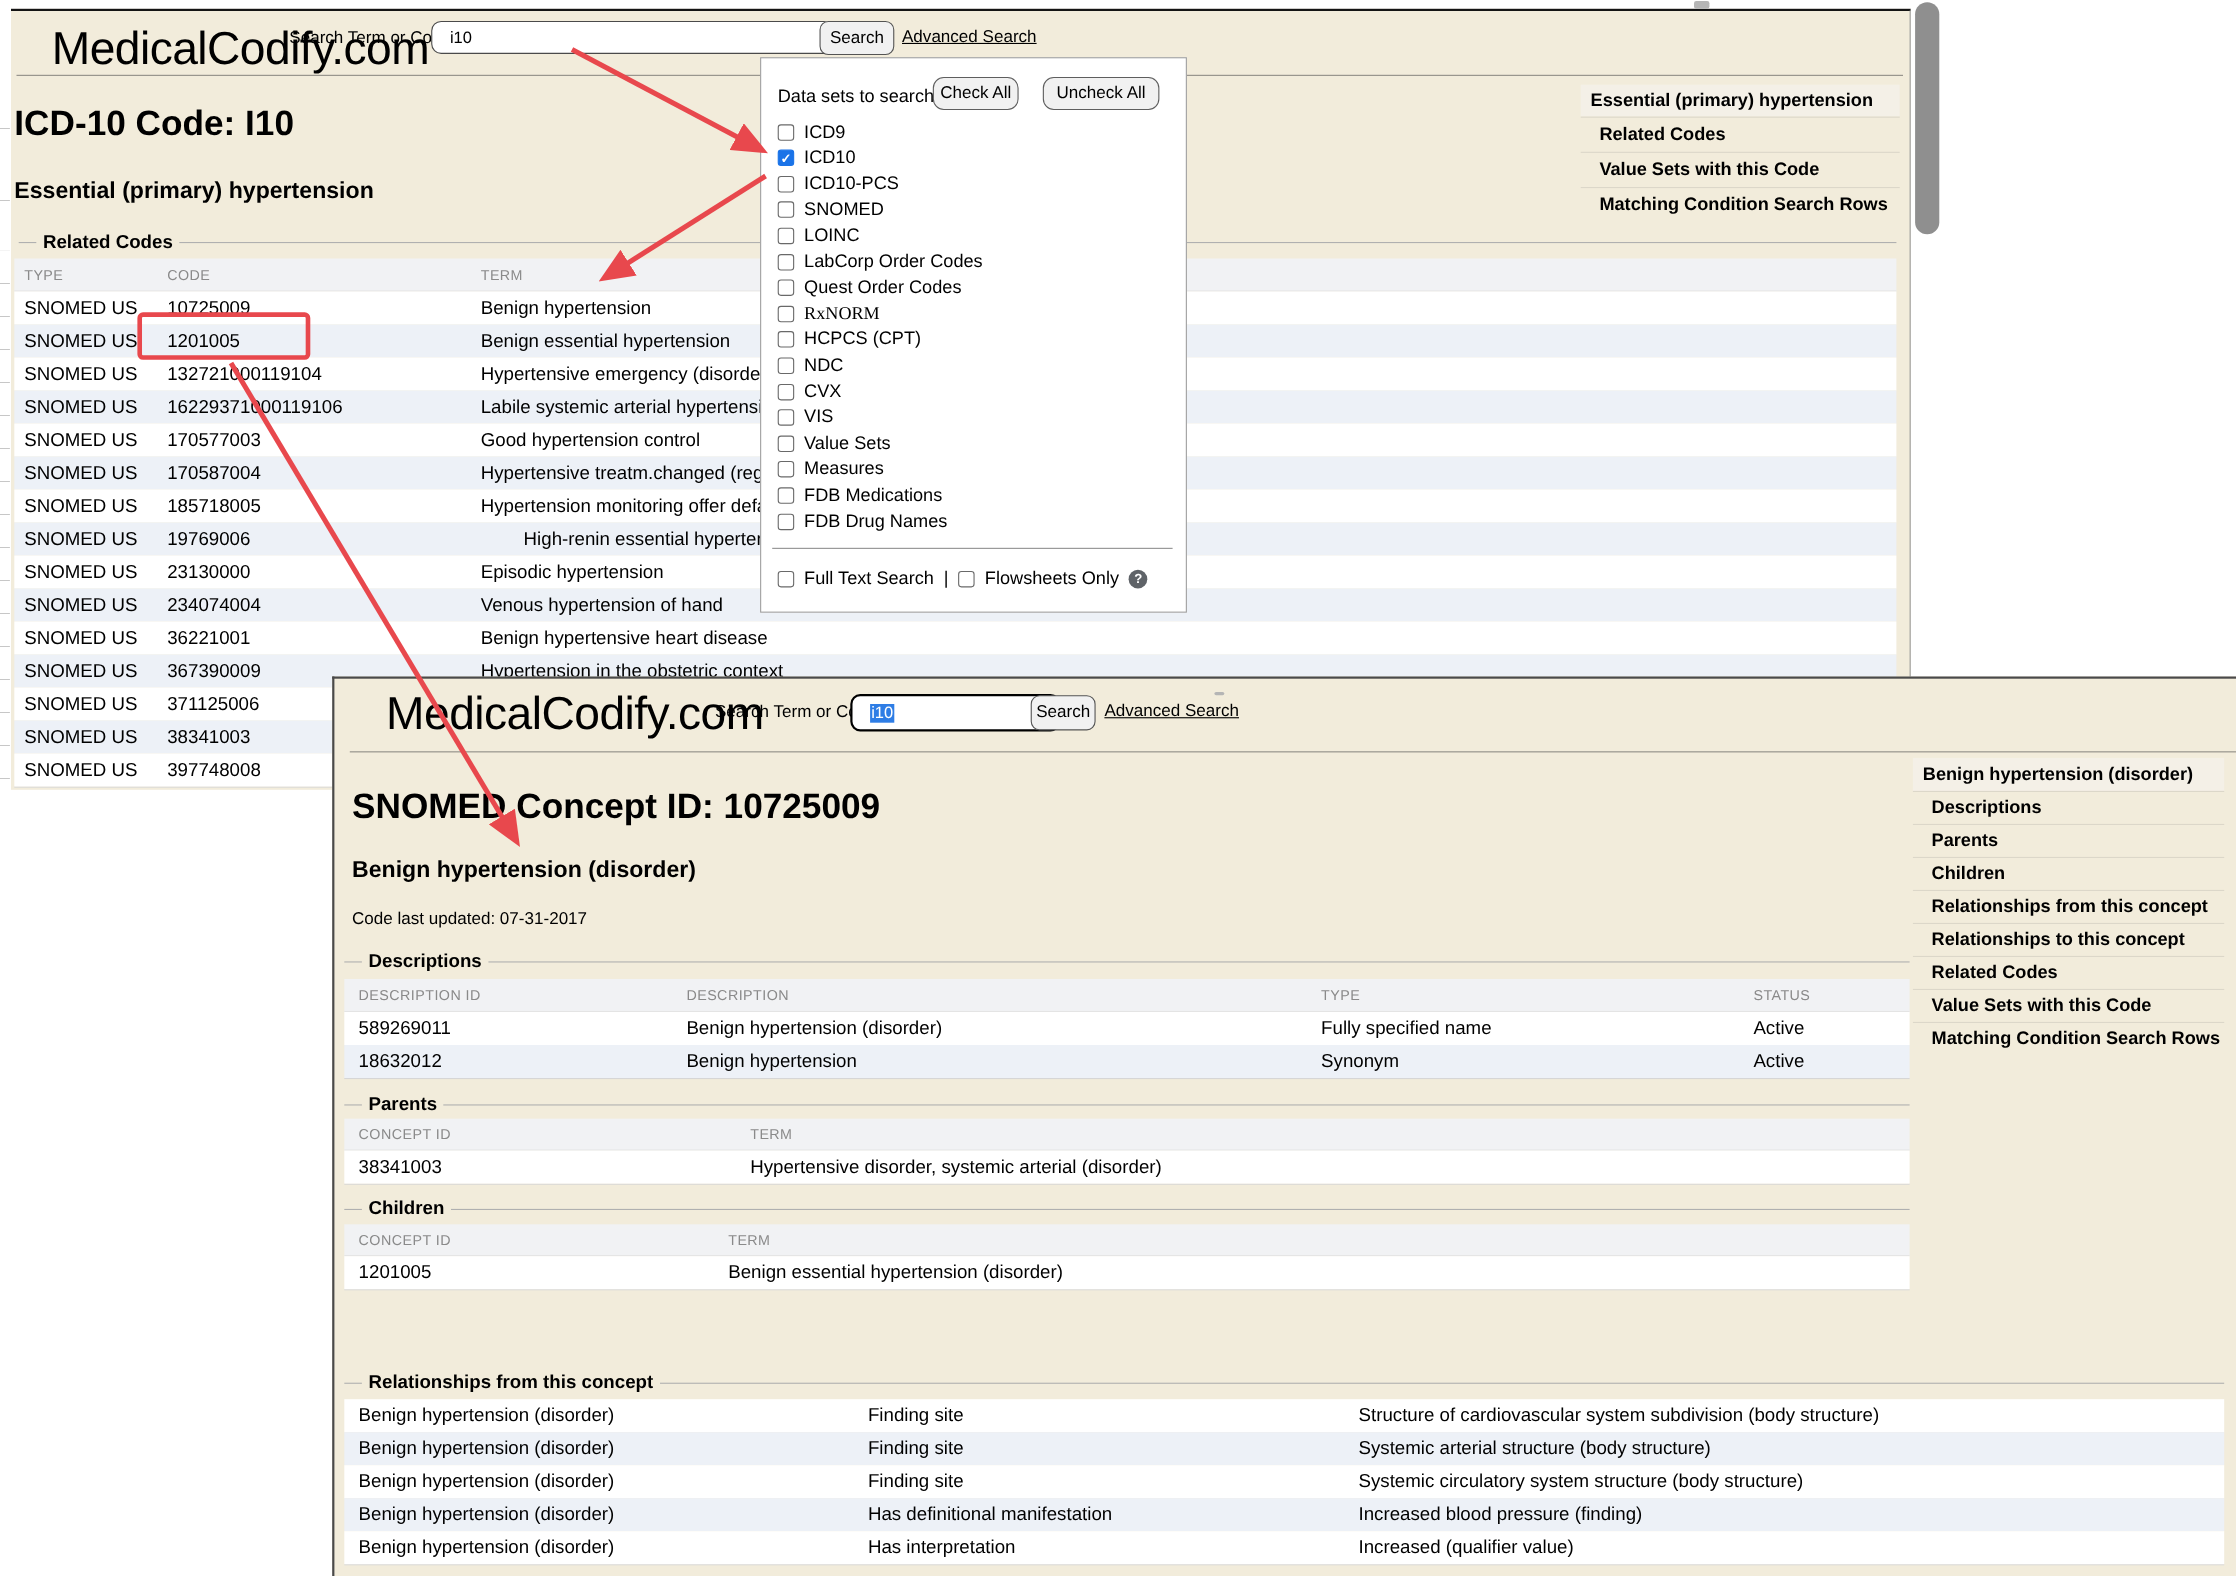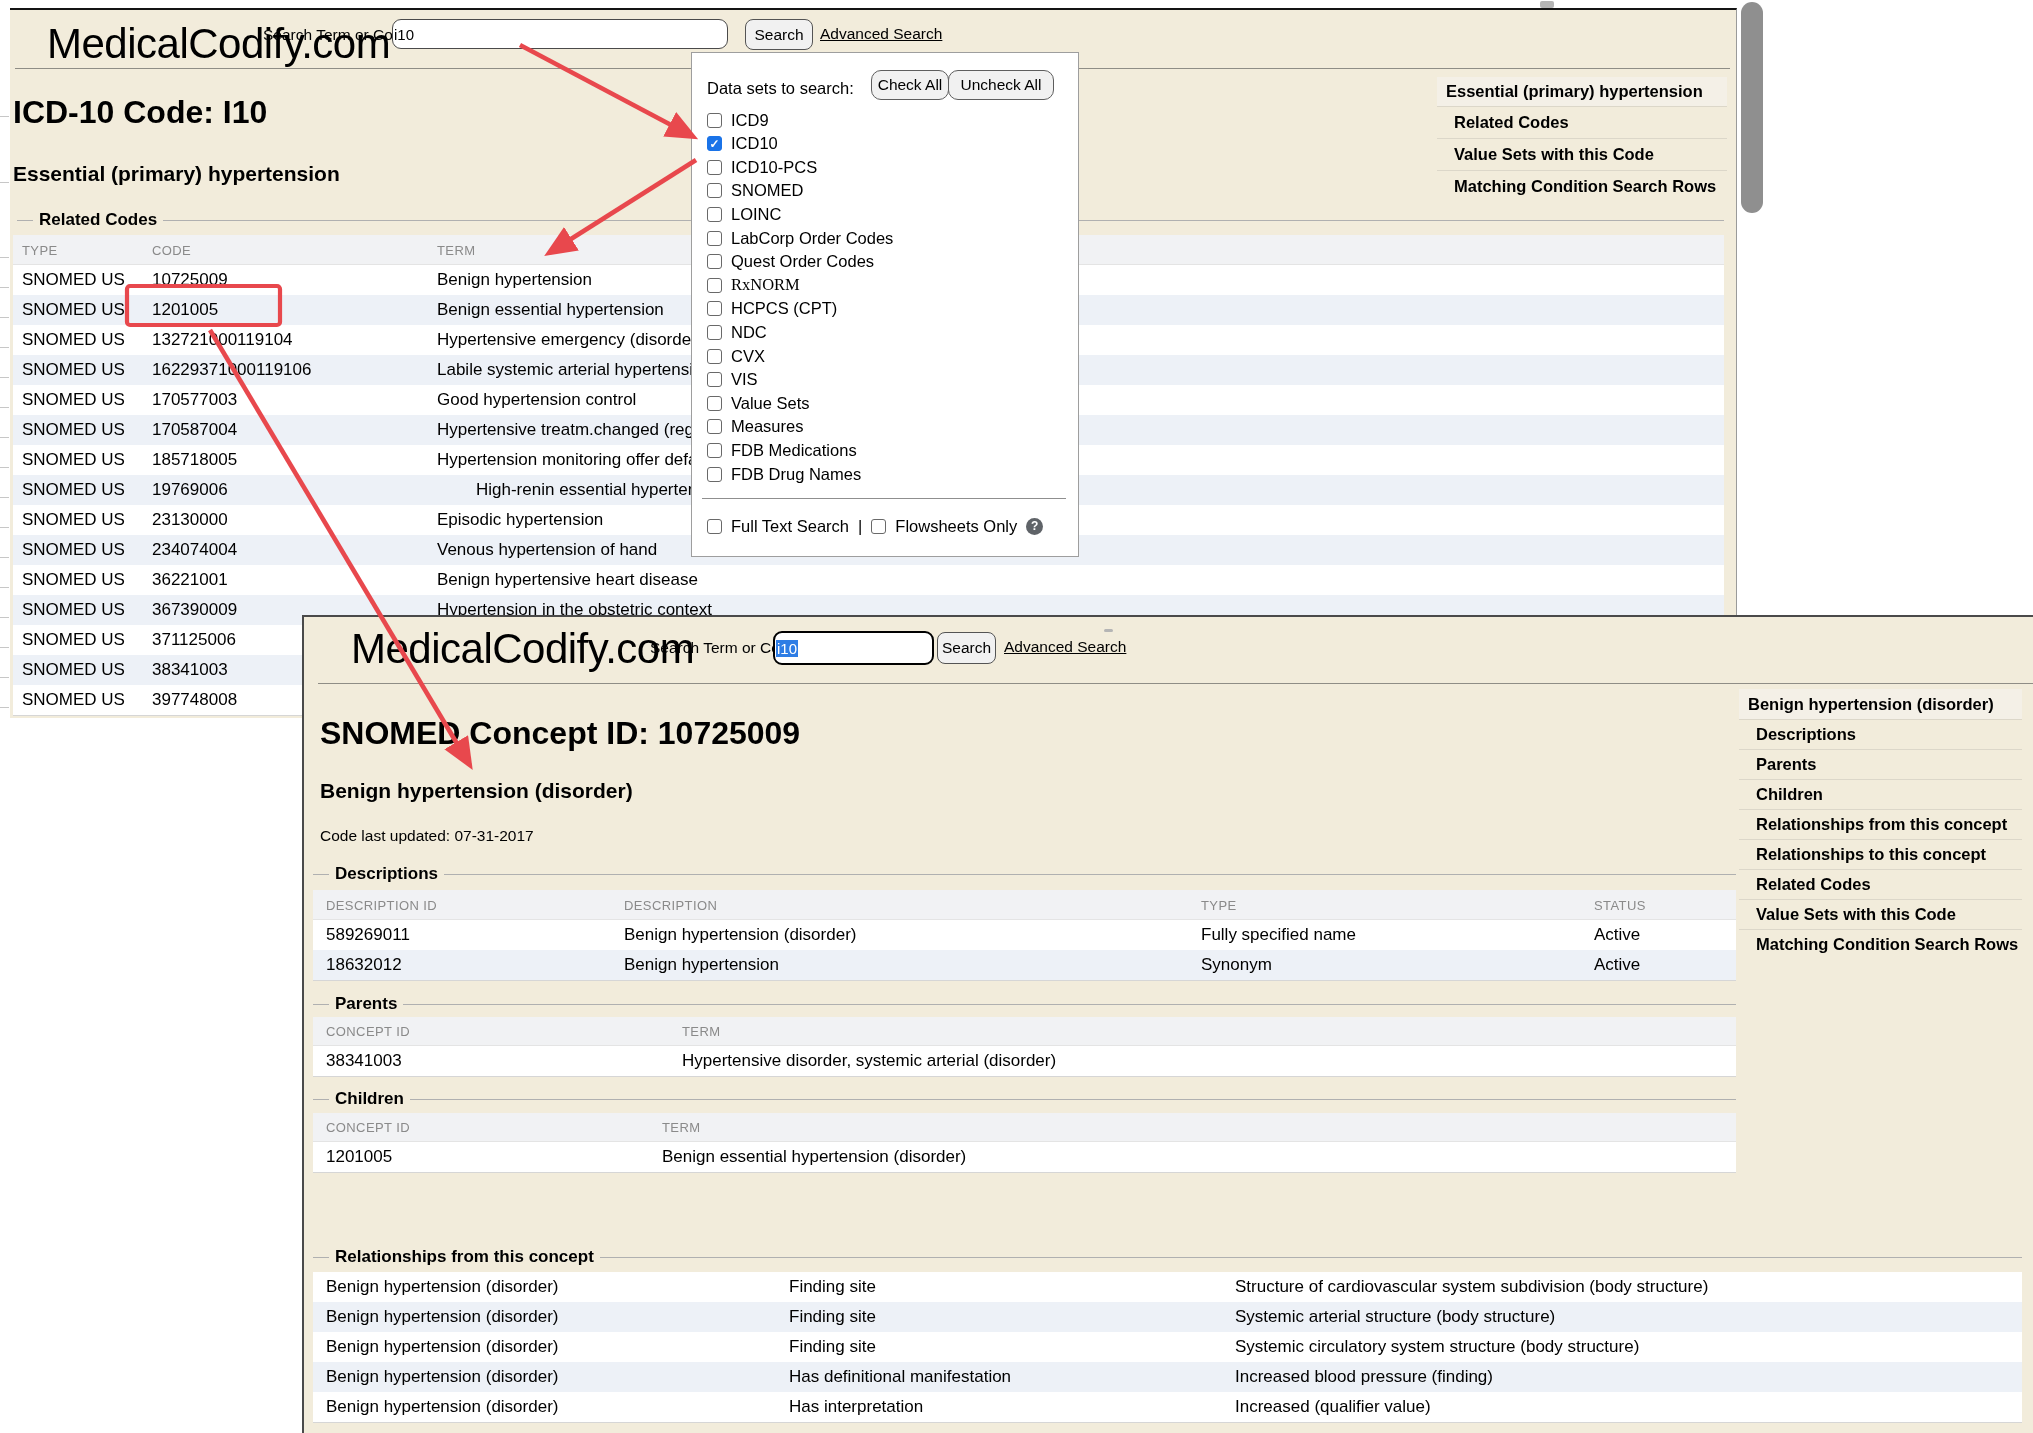--- a/index.html
+++ b/index.html
@@ -5,21 +5,21 @@
   html,body{margin:0;padding:0;background:#fff;}
   #stage{position:relative;width:2033px;height:1433px;background:#ffffff;overflow:hidden;
          font-family:"Liberation Sans",sans-serif;color:#000;}
   .abs{position:absolute;}
   .win{background:#f2ecdb;}
   #win1{left:10px;top:8px;width:1726px;height:708px;border-top:2px solid #141414;border-right:1px solid #9a9a9a;z-index:1;}
   #win2{left:302px;top:615px;width:1731px;height:818px;border-top:2px solid #4a4a4a;border-left:2px solid #4a4a4a;z-index:10;}
   .logo{font-size:42px;letter-spacing:-0.5px;white-space:nowrap;margin-left:33px;}
   .hrline{height:0;border-top:1.6px solid #8f8d86;}
   .srch-label{font-size:15.5px;white-space:nowrap;}
-  .inp{background:#fff;border:1.8px solid #4a4a4a;border-radius:9px;display:flex;align-items:center;padding:0 1px;font-size:15px;}
+  .inp{background:#fff;border:1.8px solid #4a4a4a;border-radius:9px;display:flex;align-items:center;padding:0 16px;font-size:15px;}
   .inp2{border:2.5px solid #000;}
   .sel{background:#2e7de5;color:#fff;padding:0 1px;}
   .btn{background:#f1f1f1;border:1.6px solid #545454;border-radius:8px;display:flex;align-items:center;justify-content:center;font-size:15.5px;white-space:nowrap;cursor:default;}
   .btn-pill{border-radius:10px;border:1.9px solid #5e5e5e;}
   .link{font-size:15.5px;text-decoration:underline;white-space:nowrap;}
   .h1{font-size:32px;font-weight:bold;white-space:nowrap;}
   .h2{font-size:21px;font-weight:bold;white-space:nowrap;}
   .small{font-size:15.5px;}
   .legend{display:flex;align-items:center;}
   .legend .txt{font-weight:bold;font-size:17px;padding:0 6px;white-space:nowrap;}
@@ -174,21 +174,21 @@
           <div class="navitem" style="height: 31px;">Matching Condition Search Rows</div>
         </div>
     </div>
   </div>
 
   <div id="scroll-thumb" class="abs"></div>
   <div class="abs artifact" style="left:1540px;top:1px;width:14px;height:7px;"></div>
 
   <div id="dropdown" class="abs">
     <div class="dd-title">Data sets to search:</div>
-    <div class="btn btn-pill abs" style="left:179px;top:17px;width:76px;height:28px;">Check All</div>
+    <div class="btn btn-pill abs" style="left:156px;top:17px;width:76px;height:28px;">Check All</div>
     <div class="btn btn-pill abs" style="left:256px;top:17px;width:104px;height:28px;">Uncheck All</div>
     <div>
         <div class="opt" style="top: 57px;">
           <span class="cb"></span>
           <span class="optlbl">ICD9</span>
         </div>
         <div class="opt" style="top: 80.6px;">
           <span class="cb on">✓</span>
           <span class="optlbl">ICD10</span>
         </div>

